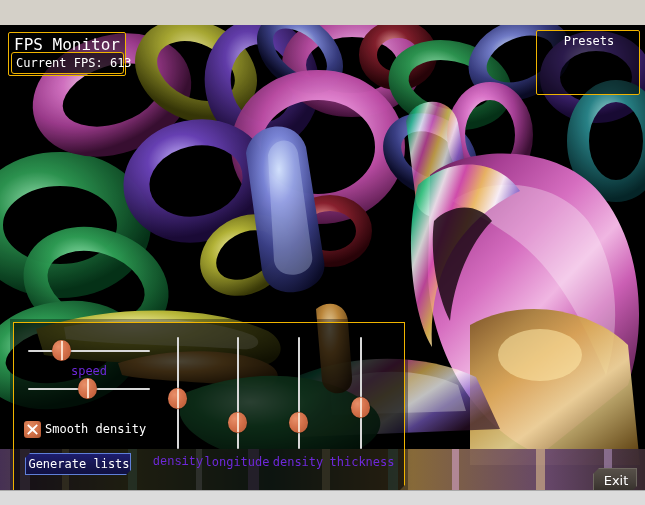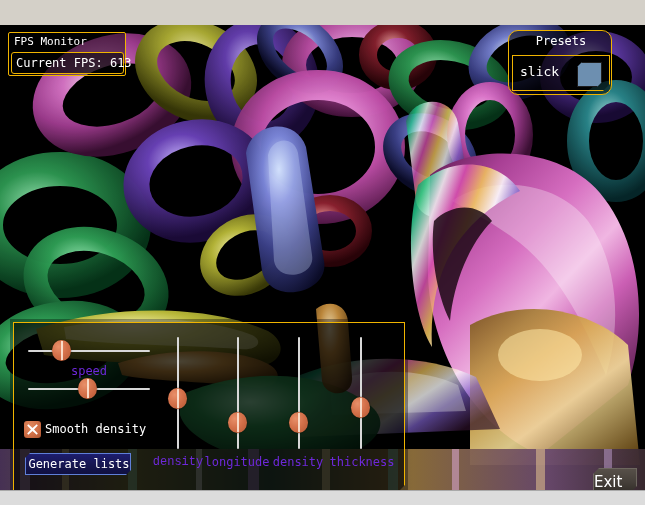--- a/index.html
+++ b/index.html
@@ -102,21 +102,21 @@
   #fps-panel {
     left: 8px; top: 32px;
     width: 118px; height: 44px;
     border-radius: 2px;
     background: rgba(0,0,0,0.45);
   }
   #fps-title {
     position: absolute;
     left: 5px; top: 2px;
     font-family: "DejaVu Sans Mono", monospace;
-    font-size: 11px;
+    font-size: 16px;
     color: #ffffff;
     white-space: nowrap;
   }
   #fps-inner {
     position: absolute;
     left: 2px; top: 19px;
     width: 113px; height: 22px;
     border: 1px solid #f0b400;
     border-radius: 3px;
     background: rgba(0,0,0,0.55);
@@ -127,23 +127,23 @@
     position: absolute;
     left: 4px; top: 3px;
     font-family: "DejaVu Sans Mono", monospace;
     font-size: 12px;
     color: #ffffff;
     white-space: nowrap;
   }
 
   
   #presets-panel {
-    left: 508px; top: 30px;
+    left: 536px; top: 30px;
     width: 104px; height: 65px;
-    border-radius: 10px;
+    border-radius: 2px;
   }
   #presets-title {
     position: absolute;
     left: 0; top: 3px;
     width: 104px;
     text-align: center;
     font-family: "DejaVu Sans Mono", monospace;
     font-size: 12px;
     color: #ffffff;
   }
@@ -276,23 +276,23 @@
     border: 1px solid #6d675f;
     box-sizing: border-box;
     clip-path: polygon(6px 0, 100% 0, 100% calc(100% - 6px),
                        calc(100% - 6px) 100%, 0 100%, 0 6px);
     cursor: pointer;
   }
   #exit-label {
     position: absolute;
     left: 0; top: 4px;
     width: 44px;
-    text-align: left;
+    text-align: center;
     font-family: "DejaVu Sans", sans-serif;
-    font-size: 15px;
+    font-size: 13px;
     color: #ffffff;
   }
 </style>
 </head>
 <body>
 
 <div id="window">
 
 
   <div id="scene">
@@ -478,24 +478,20 @@
 
   <div class="panel" id="fps-panel">
     <div id="fps-title">FPS Monitor</div>
     <div id="fps-inner">
       <div id="fps-value">Current FPS: 613</div>
     </div>
   </div>
 
   <div class="panel" id="presets-panel">
     <div id="presets-title">Presets</div>
-    <div id="preset-row">
-      <div id="preset-label">slick</div>
-      <div id="preset-swatch"></div>
-    </div>
   </div>
 
   <div class="panel clipped" id="controls-panel">
 
     <div class="h-slider-track" style="left:14px; top:27px; width:122px;"></div>
     <div class="slider-handle" style="left:38px; top:17px;"></div>
     <div class="slider-label" style="left:14px; top:41px; width:122px;">speed</div>
 
     <div class="h-slider-track" style="left:14px; top:65px; width:122px;"></div>
     <div class="slider-handle" style="left:64px; top:55px;"></div>

